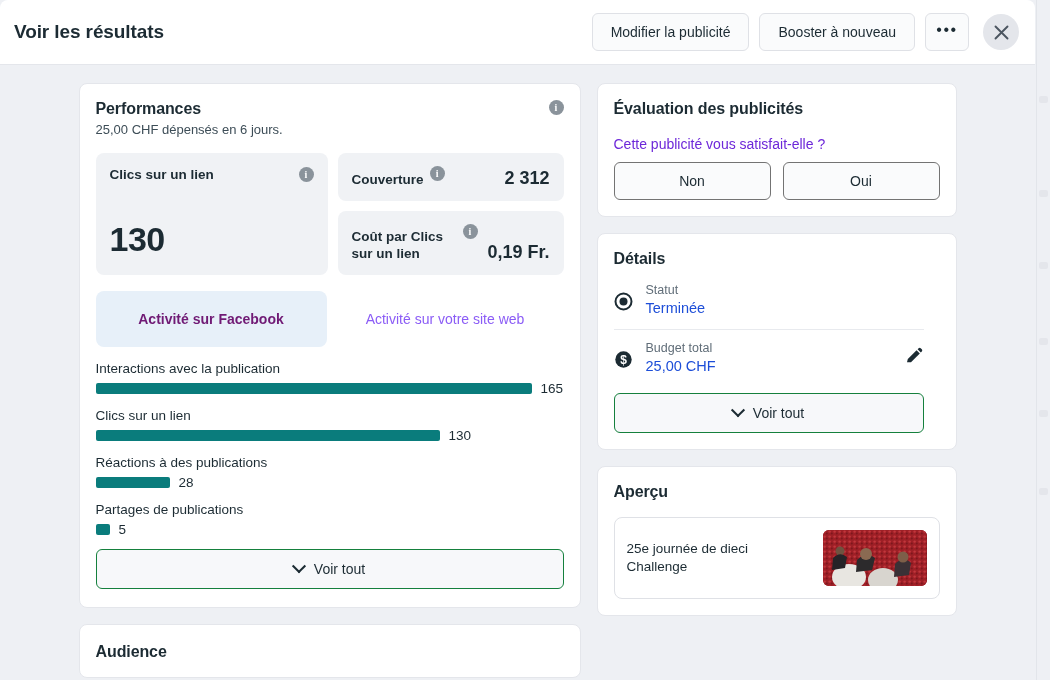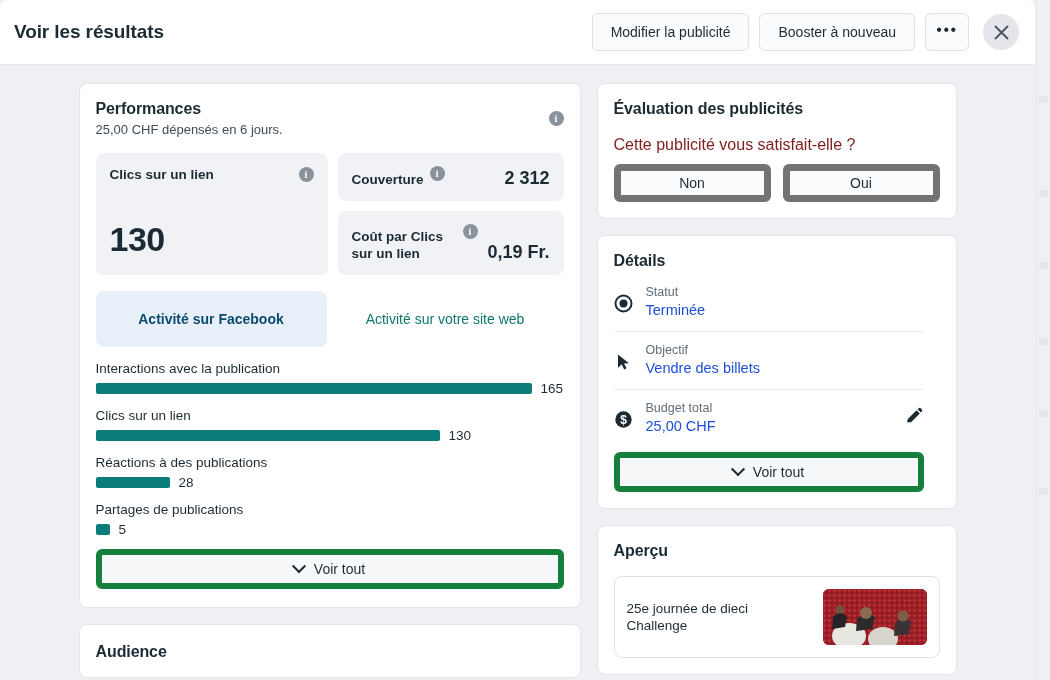--- a/index.html
+++ b/index.html
@@ -125,21 +125,21 @@
   }
   .card-title {
     font-size: 16px;
     font-weight: bold;
     color: #1c2b33;
     letter-spacing: -0.1px;
   }
 
   
   .perf { padding: 16px 16px 18px 16px; position: relative; }
-  .perf-head { display: flex; align-items: center; }
+  .perf-head { display: flex; align-items: flex-start; }
   .perf-head-text { flex: 1; }
   .perf-sub {
     font-size: 13px;
     color: #3d4d57;
     margin-top: 4px;
   }
   .info-icon {
     width: 15px; height: 15px;
     border-radius: 50%;
     background: #8a939b;
@@ -212,25 +212,25 @@
   }
   .tab {
     width: 232px;
     height: 56px;
     display: flex;
     align-items: center;
     justify-content: center;
     font-size: 14px;
     border-radius: 8px;
     cursor: pointer;
-    color: #0f766e;
+    color: #8b5cf6;
   }
   .tab.active {
     background: #e7f0f9;
-    color: #0c4a6e;
+    color: #701a75;
     font-weight: bold;
   }
   .tab.inactive { width: 238px; }
 
   
   .bars { margin-top: 14px; }
   .bar-row { margin-bottom: 12px; }
   .bar-label {
     font-size: 13.5px;
     color: #1c2b33;
@@ -245,21 +245,21 @@
   .bar-value {
     font-size: 13.5px;
     color: #1c2b33;
     margin-left: 9px;
   }
 
   .see-all {
     width: 100%;
     height: 40px;
     margin-top: 6px;
-    border: 6px solid #15803d;
+    border: 1px solid #15803d;
     background: #f7f8fa;
     border-radius: 6px;
     font-size: 14px;
     color: #1c2b33;
     font-family: "Liberation Sans", sans-serif;
     display: flex;
     align-items: center;
     justify-content: center;
     gap: 10px;
     cursor: pointer;
@@ -271,30 +271,30 @@
     border-bottom: 2px solid #1c2b33;
     transform: rotate(45deg) translate(-2px,-2px);
   }
 
   
   .audience { padding: 18px 16px 16px 16px; }
 
   
   .eval { padding: 16px; }
   .eval-q {
-    font-size: 16px;
-    color: #7f1d1d;
+    font-size: 14px;
+    color: #6d28d9;
     margin-top: 18px;
     margin-bottom: 10px;
   }
   .eval-btns { display: flex; gap: 12px; }
   .eval-btn {
     flex: 1;
     height: 38px;
-    border: 7px solid #737373;
+    border: 1px solid #737373;
     background: #fafbfc;
     border-radius: 6px;
     font-size: 14px;
     color: #1c2b33;
     font-family: "Liberation Sans", sans-serif;
     cursor: pointer;
   }
 
   
   .details { padding: 16px 32px 16px 16px; }
@@ -495,31 +495,20 @@
                 <circle cx="9.5" cy="9.5" r="8" fill="none" stroke="#1c2b33" stroke-width="2"></circle>
                 <circle cx="9.5" cy="9.5" r="4" fill="#1c2b33"></circle>
               </svg>
             </div>
             <div class="detail-text">
               <div class="detail-label">Statut</div>
               <div class="detail-value">Terminée</div>
             </div>
           </div>
 
-          <div class="detail-row">
-            <div class="detail-icon">
-              <svg width="18" height="18" viewBox="0 0 18 18">
-                <path d="M3 1.5 L3 15 L6.6 11.3 L9.2 16.5 L11.6 15.3 L9 10.4 L14 10.2 Z" fill="#1c2b33"></path>
-              </svg>
-            </div>
-            <div class="detail-text">
-              <div class="detail-label">Objectif</div>
-              <div class="detail-value">Vendre des billets</div>
-            </div>
-          </div>
 
           <div class="detail-row">
             <div class="detail-icon">
               <svg width="19" height="19" viewBox="0 0 19 19">
                 <circle cx="9.5" cy="9.5" r="8.2" fill="#1c2b33"></circle>
                 <text x="9.5" y="14" font-size="12" font-weight="bold" fill="#ffffff" text-anchor="middle" font-family="Liberation Sans, sans-serif">$</text>
               </svg>
             </div>
             <div class="detail-text">
               <div class="detail-label">Budget total</div>

